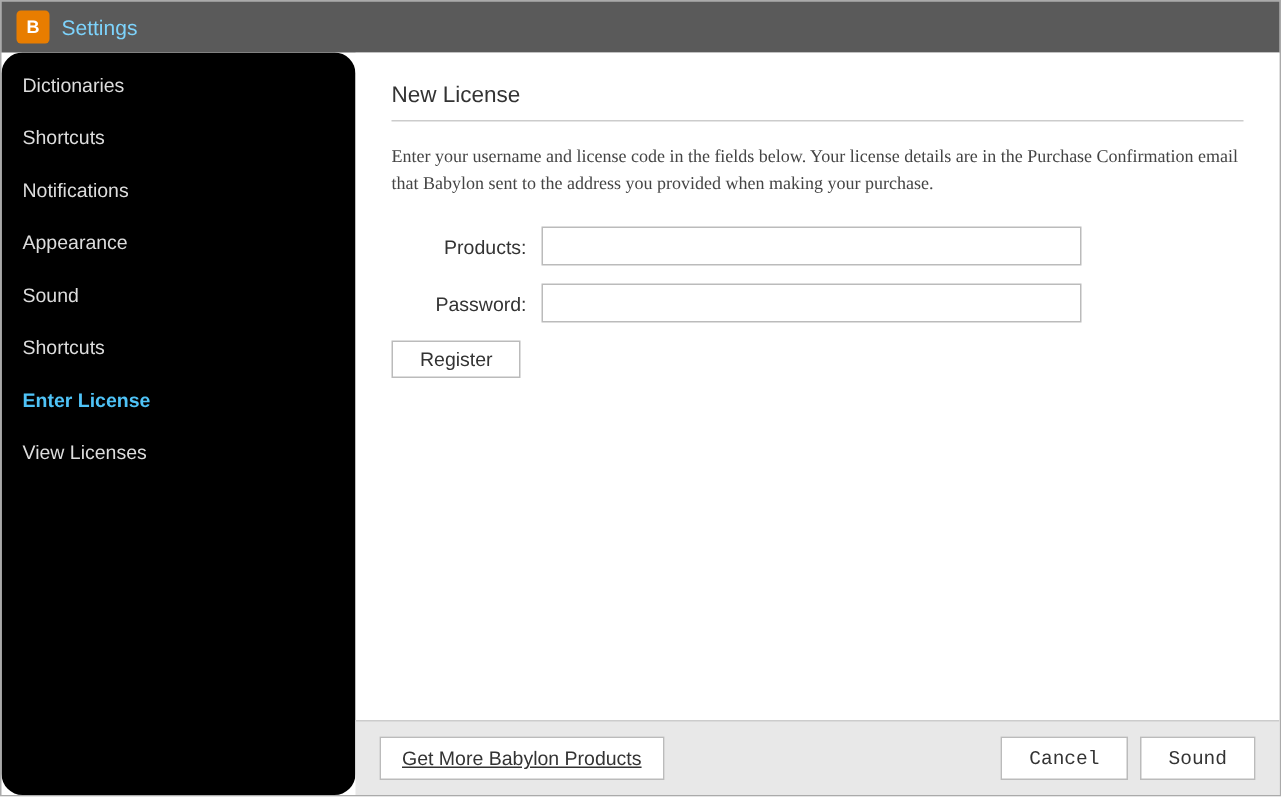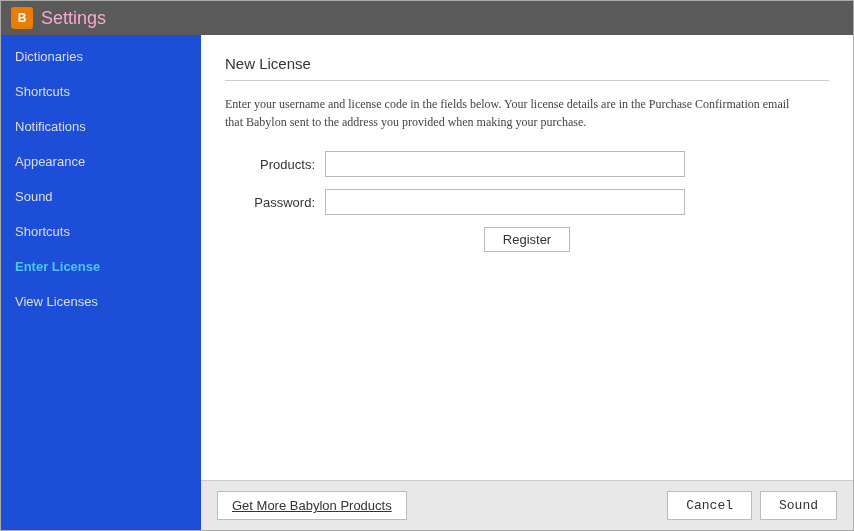--- a/index.html
+++ b/index.html
@@ -40,38 +40,39 @@
       border-radius: 3px;
       display: flex;
       align-items: center;
       justify-content: center;
       color: #fff;
       font-size: 12px;
       font-weight: bold;
     }
 
     .title-bar-text {
-      color: #f9a8d4;
-      font-size: 18px;
+      color: #7dd3fc;
+      font-size: 14px;
     }
 
     .main-content {
       display: flex;
       flex: 1;
       overflow: hidden;
     }
 
     
     .sidebar {
-      width: 200px;
-      background: #1d4ed8;
+      width: 236px;
+      background: #000000;
       color: #ddd;
       display: flex;
       flex-direction: column;
       padding-top: 4px;
+      border-radius: 14px;
     }
 
     .sidebar-item {
       padding: 10px 14px;
       cursor: pointer;
       color: #ddd;
       font-size: 13px;
     }
 
     .sidebar-item.active {
@@ -133,21 +134,21 @@
       height: 26px;
       border: 1px solid #bbb;
       padding: 2px 6px;
       font-size: 13px;
       outline: none;
       background: #fff;
     }
 
     .register-row {
       display: flex;
-      justify-content: center;
+      justify-content: flex-start;
       padding-right: 0;
       margin-top: 8px;
     }
 
     .btn-register {
       padding: 4px 18px;
       background: #fff;
       border: 1px solid #bbb;
       font-size: 13px;
       cursor: pointer;

